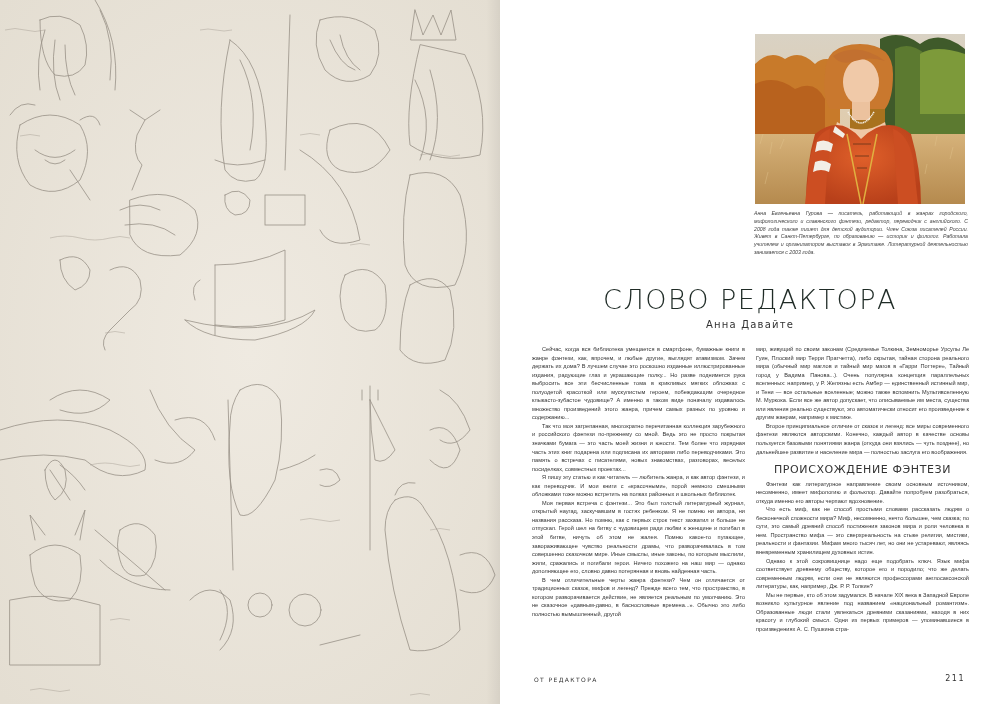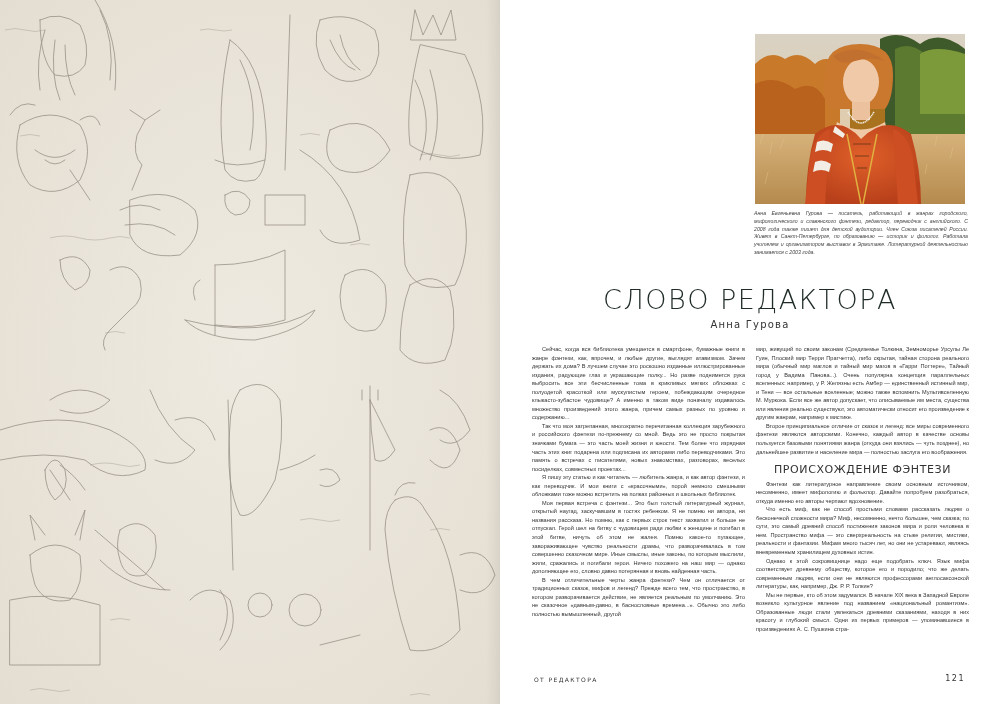--- a/index.html
+++ b/index.html
@@ -195,36 +195,36 @@
         <path d="M80 92 l10 8 l-2 4 l-10 -6z" fill="#f2eee6"></path>
 
         <path d="M92 100 l14 70 M122 100 l-14 70" stroke="#e0b040" stroke-width="1.5" fill="none"></path>
         <path d="M98 110 l18 0 M100 122 l14 0 M102 134 l10 0" stroke="#7a3a1a" stroke-width="1" fill="none"></path>
       </svg>
     </div>
 
     <div class="caption">Анна Евгеньевна Гурова — писатель, работающий в жанрах городского, мифологического и славянского фэнтези, редактор, переводчик с английского. С 2008 года также пишет для детской аудитории. Член Союза писателей России. Живет в Санкт-Петербурге, по образованию — историк и филолог. Работала учителем и организатором выставок в Эрмитаже. Литературной деятельностью занимается с 2003 года.</div>
 
     <h1 class="title" style="margin:0;">СЛОВО РЕДАКТОРА</h1>
-    <div class="author">Анна Гурова</div>
+    <div class="author">Анна Давайте</div>
 
     <div class="col col-left">
       <p>Сейчас, когда вся библиотека умещается в смартфоне, бумажные книги в жанре фэнтези, как, впрочем, и любые другие, выглядят атавизмом. Зачем держать их дома? В лучшем случае это роскошно изданные иллюстрированные издания, радующие глаз и украшающие полку... Но разве поднимется рука выбросить все эти бесчисленные тома в крикливых мягких обложках с полуодетой красоткой или мускулистым героем, побеждающим очередное клыкасто-зубастое чудовище? А именно в таком виде поначалу издавалось множество произведений этого жанра, причем самых разных по уровню и содержанию...</p>
       <p>Так что моя затрепанная, многократно перечитанная коллекция зарубежного и российского фэнтези по-прежнему со мной. Ведь это не просто покрытая значками бумага — это часть моей жизни и юности. Тем более что изрядная часть этих книг подарена или подписана их авторами либо переводчиками. Это память о встречах с писателями, новых знакомствах, разговорах, веселых посиделках, совместных проектах...</p>
       <p>Я пишу эту статью и как читатель — любитель жанра, и как автор фэнтези, и как переводчик. И мои книги с «красочными», порой немного смешными обложками тоже можно встретить на полках районных и школьных библиотек.</p>
       <p>Моя первая встреча с фэнтези... Это был толстый литературный журнал, открытый наугад, заскучавшим в гостях ребенком. Я не помню ни автора, ни названия рассказа. Но помню, как с первых строк текст захватил и больше не отпускал. Герой шел на битву с чудовищем ради любви к женщине и погибал в этой битве, ничуть об этом не жалея. Помню какое-то пугающее, завораживающее чувство реальности драмы, что разворачивалась в том совершенно сказочном мире. Иные смыслы, иные законы, по которым мыслили, жили, сражались и погибали герои. Ничего похожего на наш мир — однако дополняющее его, словно давно потерянная и вновь найденная часть.</p>
       <p>В чем отличительные черты жанра фэнтези? Чем он отличается от традиционных сказок, мифов и легенд? Прежде всего тем, что пространство, в котором разворачивается действие, не является реальным по умолчанию. Это не сказочное «давным-давно, в баснословные времена...». Обычно это либо полностью вымышленный, другой</p>
     </div>
 
     <div class="col col-right">
       <p style="text-indent:0;">мир, живущий по своим законам (Средиземье Толкина, Земноморье Урсулы Ле Гуин, Плоский мир Терри Пратчетта), либо скрытая, тайная сторона реального мира (обычный мир маглов и тайный мир магов в «Гарри Поттере», Тайный город у Вадима Панова...). Очень популярна концепция параллельных вселенных: например, у Р. Желязны есть Амбер — единственный истинный мир, и Тени — все остальные вселенные; можно также вспомнить Мультивселенную М. Муркока. Если все же автор допускает, что описываемые им места, существа или явления реально существуют, это автоматически относит его произведение к другим жанрам, например к мистике.</p>
       <p>Второе принципиальное отличие от сказок и легенд: все миры современного фэнтези являются авторскими. Конечно, каждый автор в качестве основы пользуется базовыми понятиями жанра (откуда они взялись — чуть позднее), но дальнейшее развитие и население мира — полностью заслуга его воображения.</p>
       <div class="subhead">ПРОИСХОЖДЕНИЕ ФЭНТЕЗИ</div>
       <p>Фэнтези как литературное направление своим основным источником, несомненно, имеет мифологию и фольклор. Давайте попробуем разобраться, откуда именно его авторы черпают вдохновение.</p>
       <p>Что есть миф, как не способ простыми словами рассказать людям о бесконечной сложности мира? Миф, несомненно, нечто большее, чем сказка; по сути, это самый древний способ постижения законов мира и роли человека в нем. Пространство мифа — это сверхреальность на стыке религии, мистики, реальности и фантазии. Мифам много тысяч лет, но они не устаревают, являясь вневременным хранилищем духовных истин.</p>
       <p>Однако к этой сокровищнице надо еще подобрать ключ. Язык мифа соответствует древнему обществу, которое его и породило; что же делать современным людям, если они не являются профессорами англосаксонской литературы, как, например, Дж. Р. Р. Толкин?</p>
       <p>Мы не первые, кто об этом задумался. В начале XIX века в Западной Европе возникло культурное явление под названием «национальный романтизм». Образованные люди стали увлекаться древними сказаниями, находя в них красоту и глубокий смысл. Одни из первых примеров — упоминавшиеся в произведениях А. С. Пушкина стра-</p>
     </div>
 
     <div class="footer-left">ОТ РЕДАКТОРА</div>
-    <div class="footer-right">121</div>
+    <div class="footer-right">211</div>
   </div>
 </div>
 
 </body></html>

